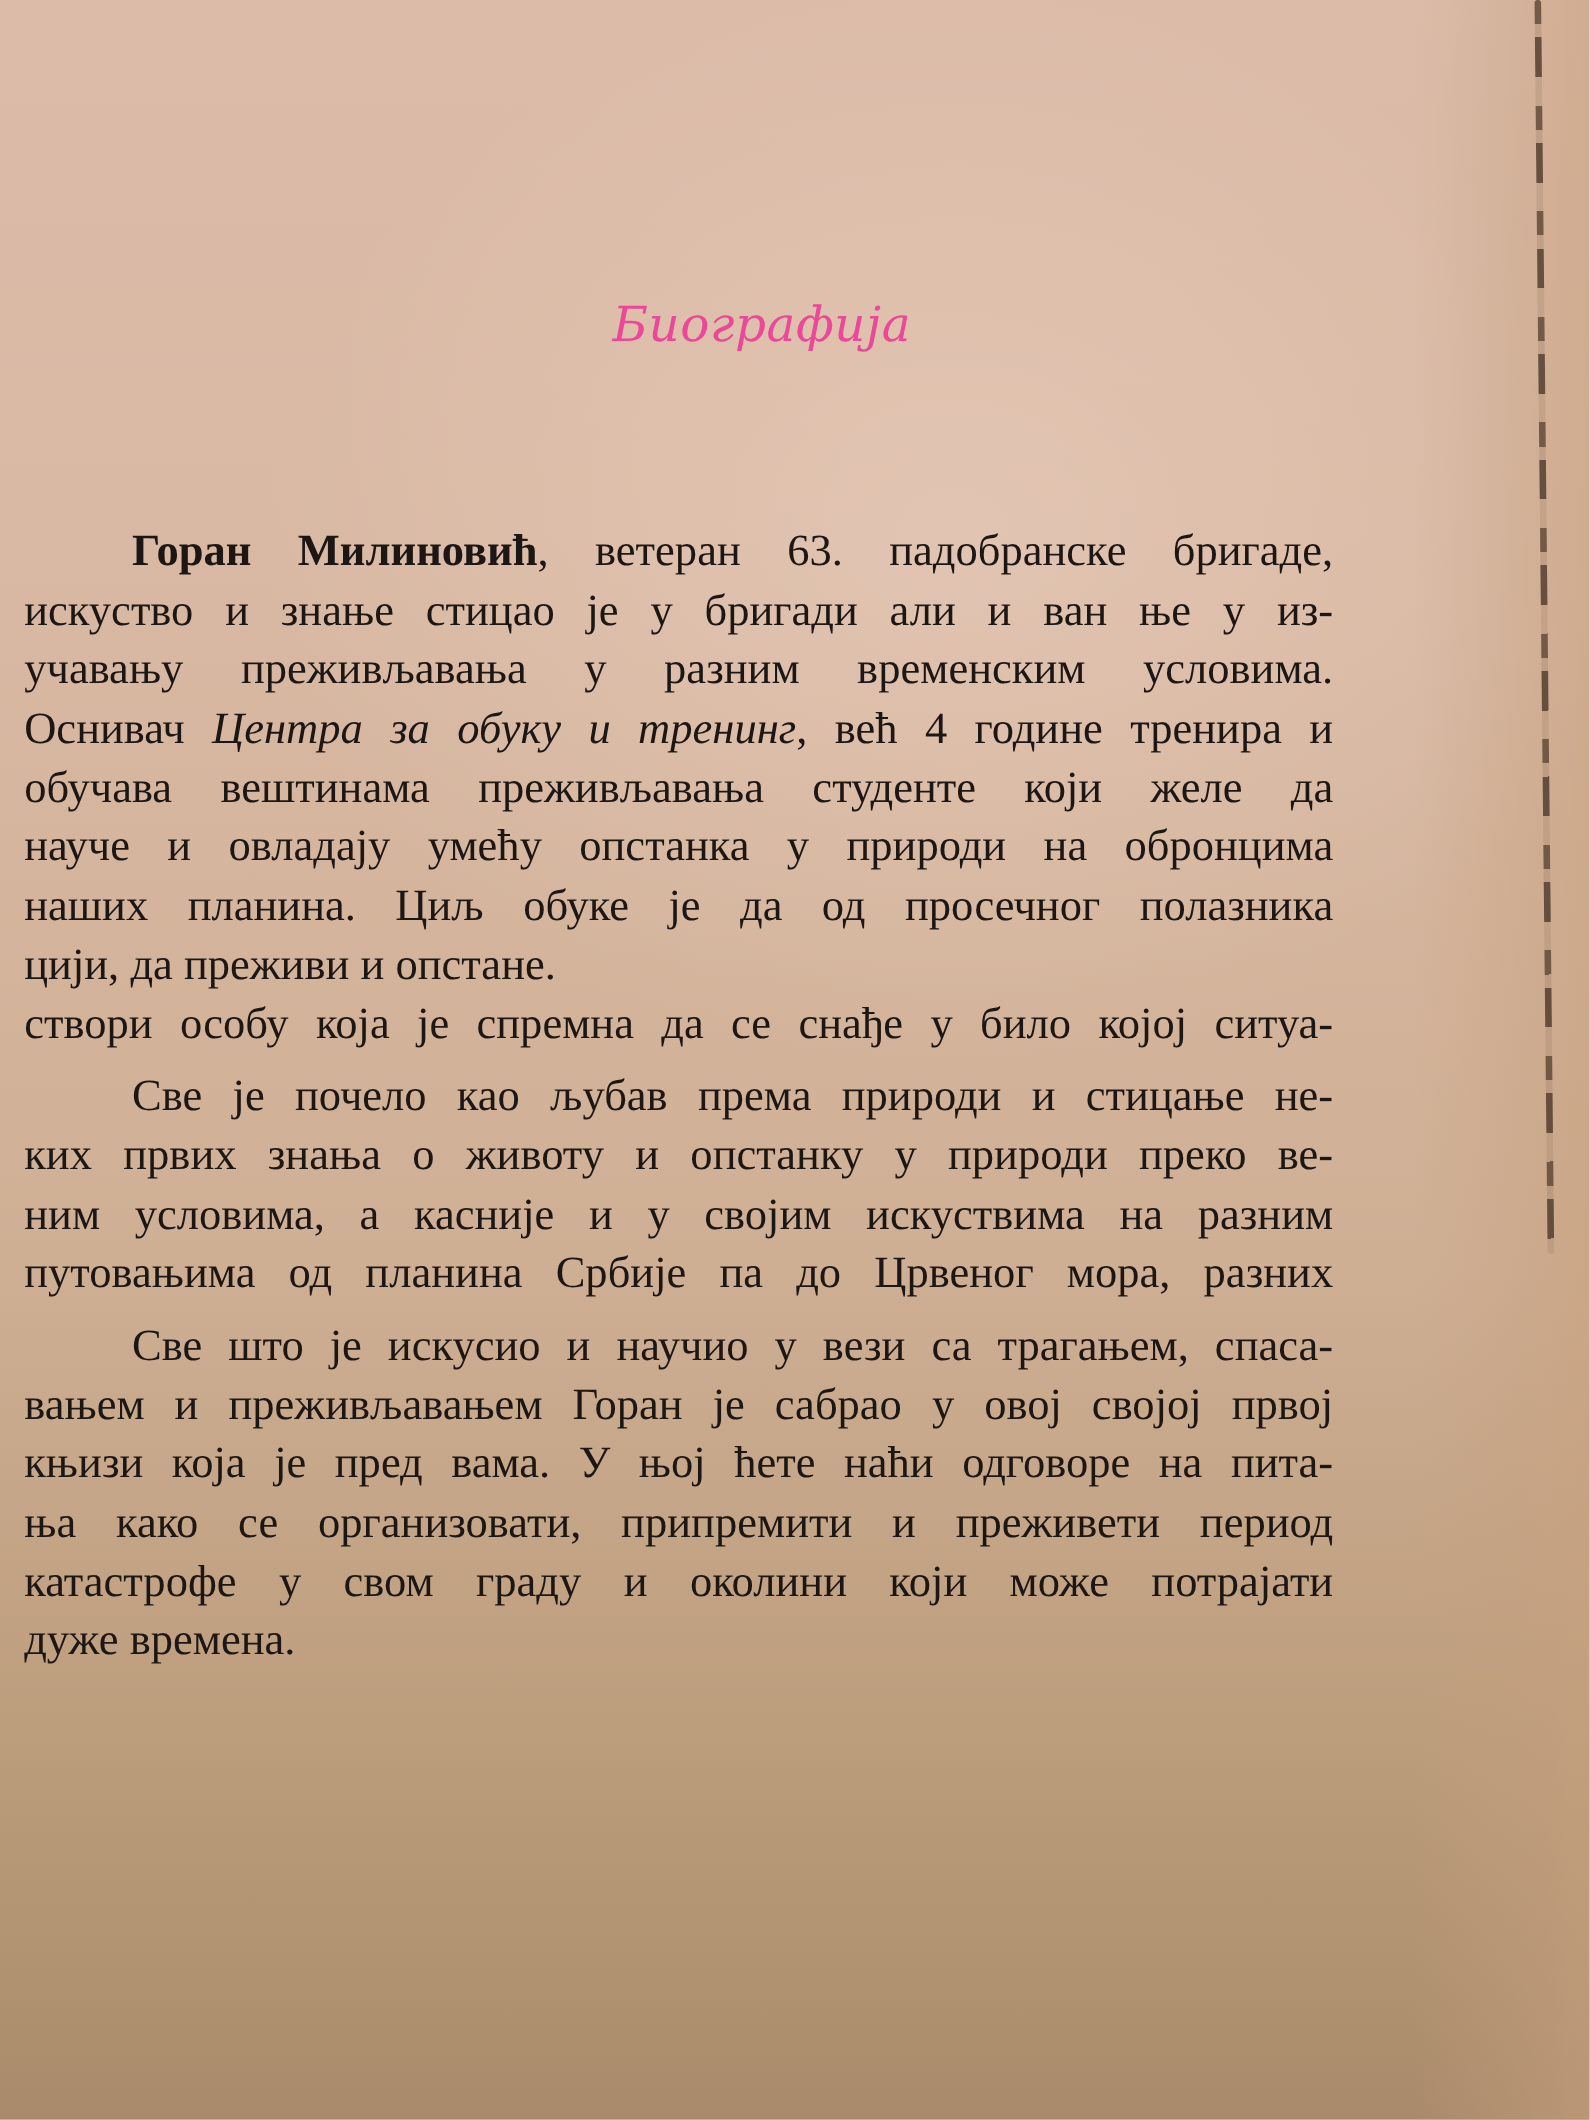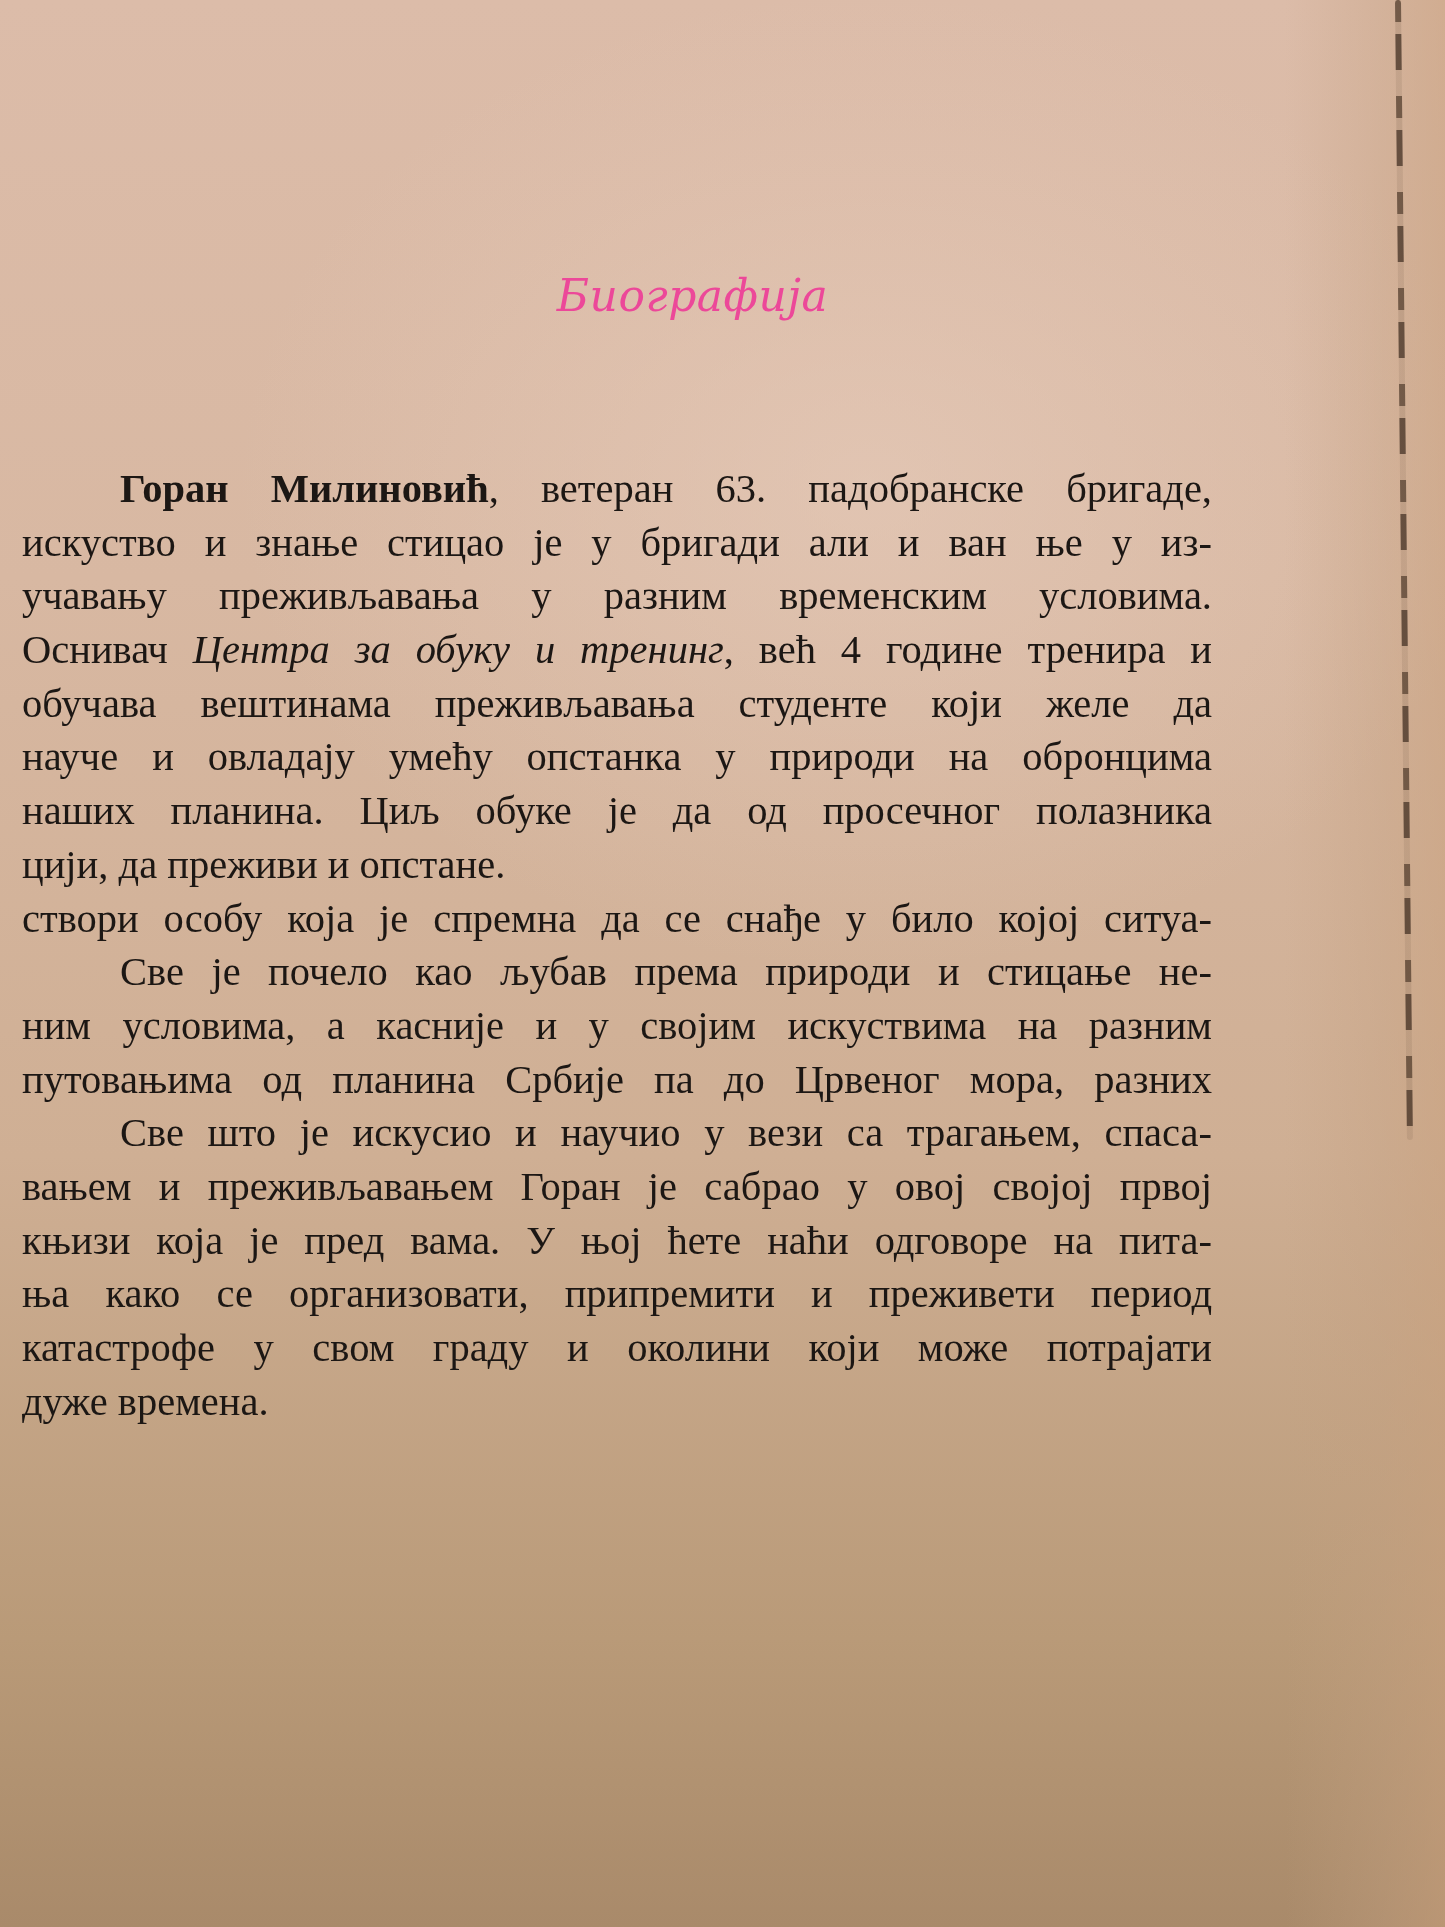--- a/index.html
+++ b/index.html
@@ -71,20 +71,21 @@
       text-align: justify;
       text-align-last: justify;
       height: 53.7px;
     }
     .line.last {
       text-align: left;
       text-align-last: left;
     }
     .line.indent {
       padding-left: 98px;
+      margin-top: 12px;
     }
     .bold { font-weight: bold; }
     .ital { font-style: italic; }
   </style>
 </head>
 <body>
 
 <div class="page-shade-right"></div>
 <div class="page-edge"></div>
 
@@ -99,20 +100,21 @@
     <span class="line"><span>Оснивач </span><span class="ital">Центра за обуку и тренинг</span><span>, већ 4 године тренира и</span></span>
     <span class="line">обучава вештинама преживљавања студенте који желе да</span>
     <span class="line">науче и овладају умећу опстанка у природи на обронцима</span>
     <span class="line">наших планина. Циљ обуке је да од просечног полазника</span>
     <span class="line last">цији, да преживи и опстане.</span>
     <span class="line">створи особу која је спремна да се снађе у било којој ситуа-</span>
   </div>
 
   <div>
     <span class="line indent">Све је почело као љубав према природи и стицање не-</span>
+    <span class="line">ких првих знања о животу и опстанку у природи преко ве-</span>
     <span class="line">ним условима, а касније и у својим искуствима на разним</span>
     <span class="line">путовањима од планина Србије па до Црвеног мора, разних</span>
   </div>
 
   <div>
     <span class="line indent">Све што је искусио и научио у вези са трагањем, спаса-</span>
     <span class="line">вањем и преживљавањем Горан је сабрао у овој својој првој</span>
     <span class="line">књизи која је пред вама. У њој ћете наћи одговоре на пита-</span>
     <span class="line">ња како се организовати, припремити и преживети период</span>
     <span class="line">катастрофе у свом граду и околини који може потрајати</span>

